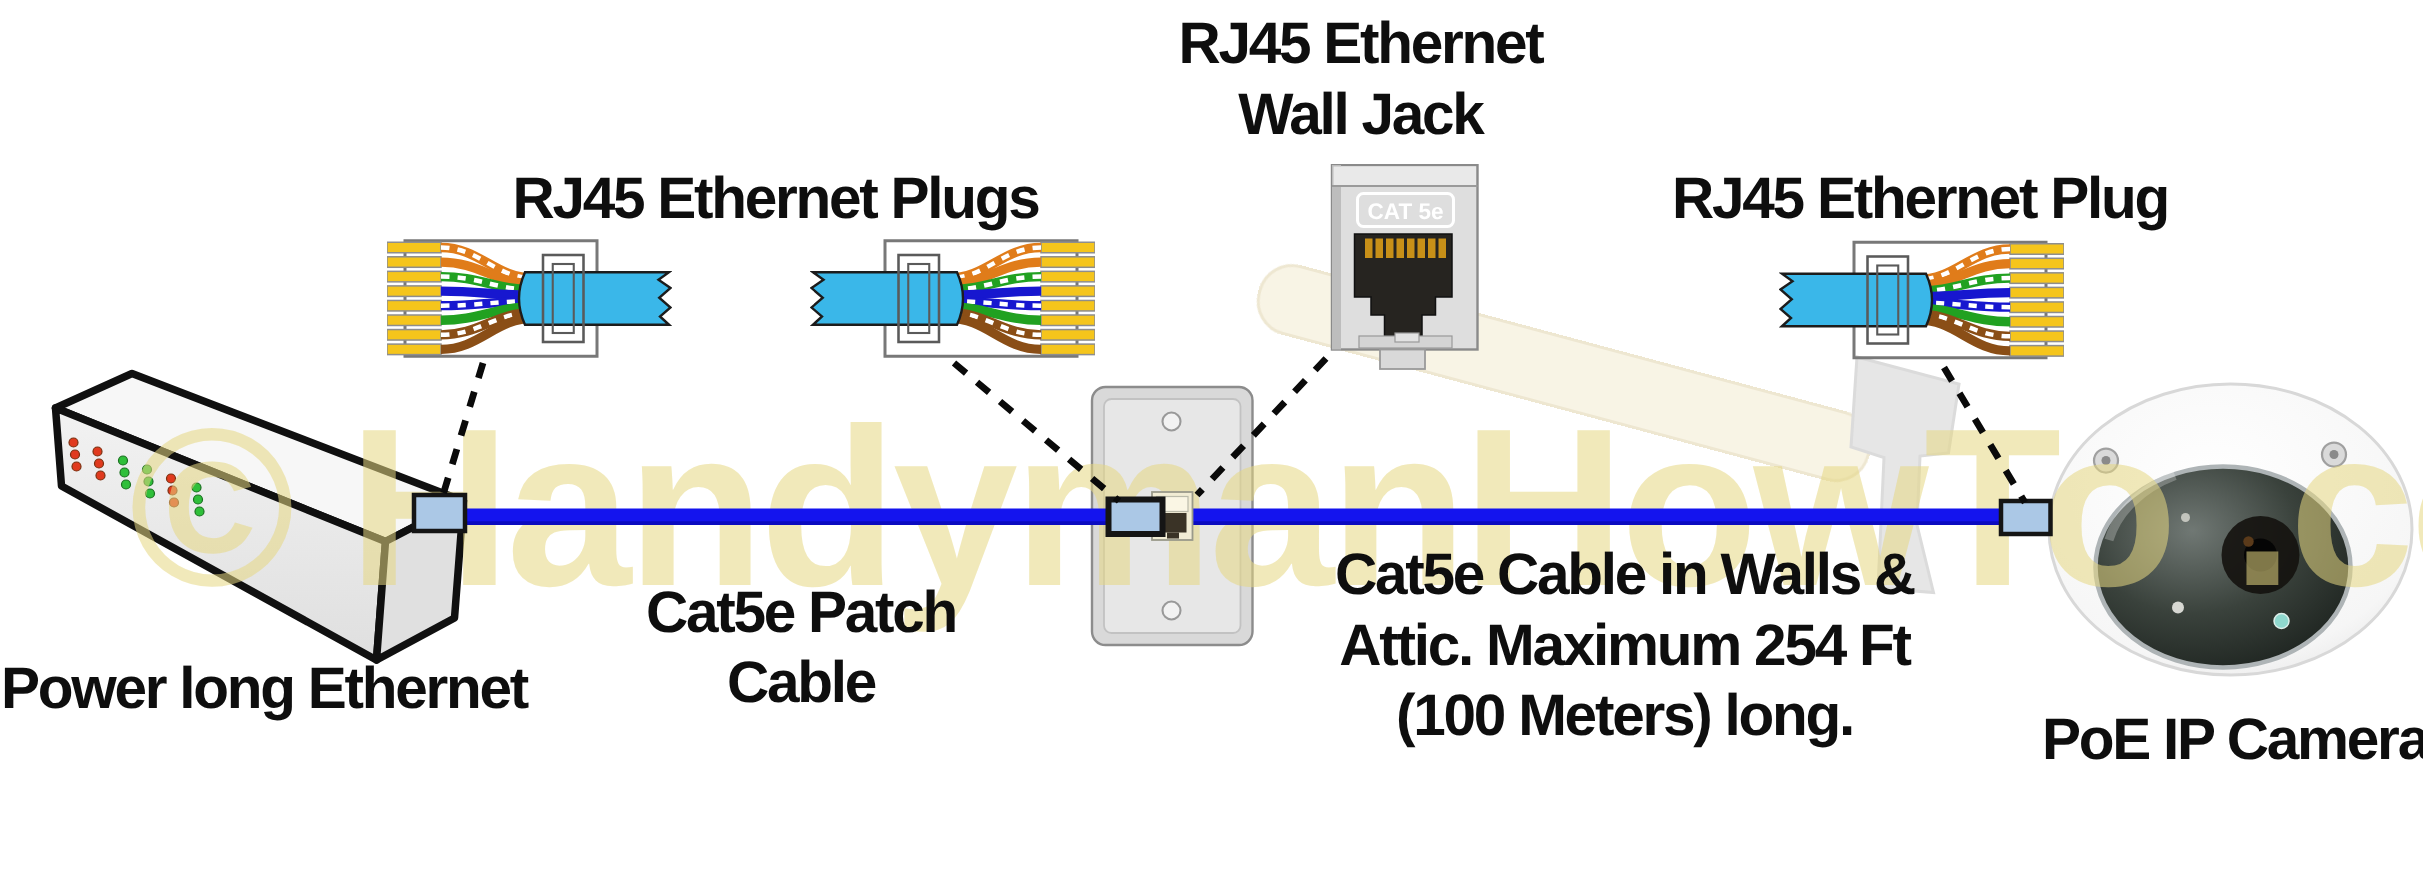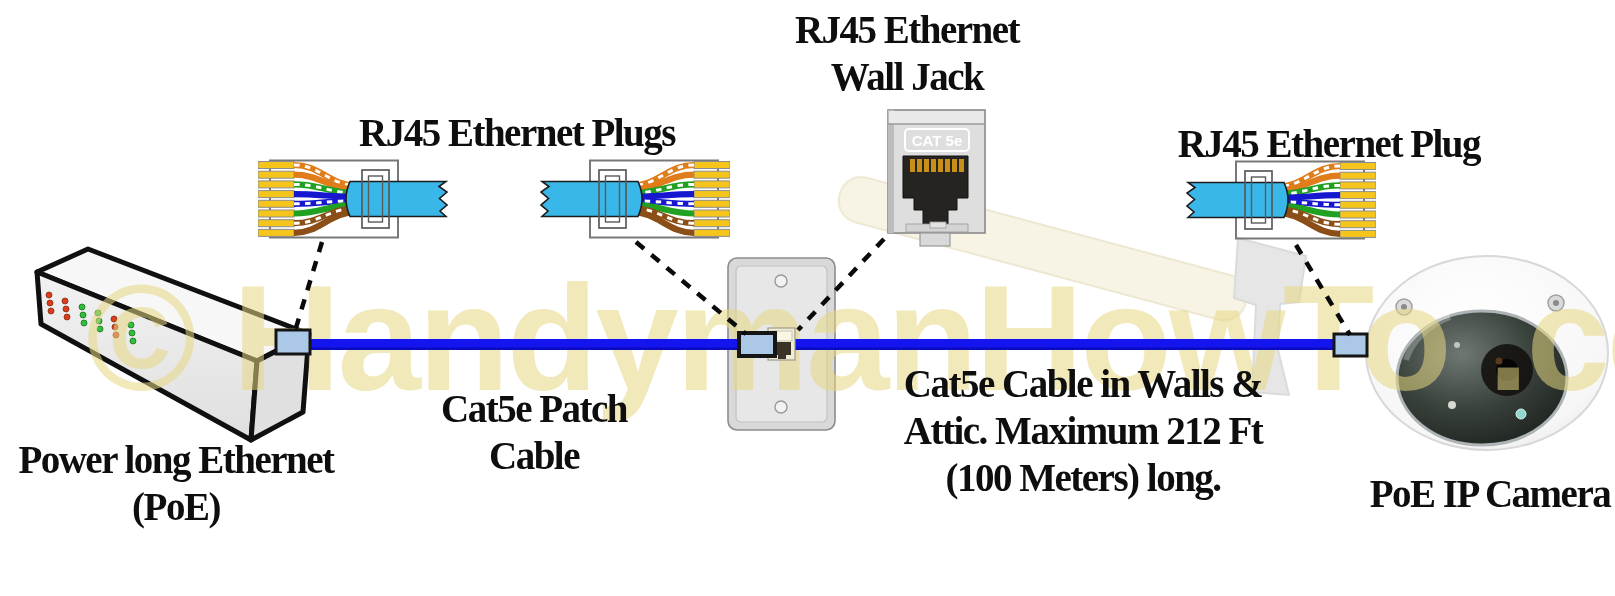--- a/index.html
+++ b/index.html
@@ -11,24 +11,24 @@
   .gfx-top{position:absolute;left:0;top:0;z-index:3;}
   .watermark{
     position:absolute;left:86px;top:252px;z-index:2;
     font-size:150px;font-weight:700;letter-spacing:-3px;white-space:nowrap;
     color:rgba(229,215,130,0.55);user-select:none;
   }
   .lbl{
     position:absolute;z-index:4;text-align:center;color:#0e0e0e;
     font-weight:700;font-size:39px;line-height:47px;letter-spacing:-1.5px;
   }
-  .lbl div{white-space:nowrap;font-family:Liberation Serif, serif;}
+  .lbl div{white-space:nowrap;}
   #lbl-wall-jack{left:757px;top:6px;width:300px;}
   #lbl-plugs{left:317px;top:109px;width:400px;}
-  #lbl-plug{left:1080px;top:120px;width:400px;text-align:right;}
+  #lbl-plug{left:1080px;top:109px;width:400px;}
   #lbl-patch{left:384px;top:357px;width:300px;margin-top:28px;}
   #lbl-wallcable{left:858px;top:360px;width:450px;}
   #lbl-switch{left:0px;top:436px;width:352px;}
   #lbl-camera{left:1340px;top:470px;width:300px;}
 </style>
 </head>
 <body>
 
 <div class="stage">
 
@@ -212,26 +212,25 @@
     <div>RJ45 Ethernet Plug</div>
   </div>
 
   <div class="lbl" id="lbl-patch">
     <div>Cat5e Patch</div>
     <div>Cable</div>
   </div>
 
   <div class="lbl" id="lbl-wallcable">
     <div>Cat5e Cable in Walls &amp;</div>
-    <div>Attic. Maximum 212 Ft</div>
+    <div>Attic. Maximum 254 Ft</div>
     <div>(100 Meters) long.</div>
   </div>
 
   <div class="lbl" id="lbl-switch">
     <div>Power long Ethernet</div>
-    <div>(PoE)</div>
   </div>
 
   <div class="lbl" id="lbl-camera">
     <div>PoE IP Camera</div>
   </div>
 
 </div>
 
 </body></html>

